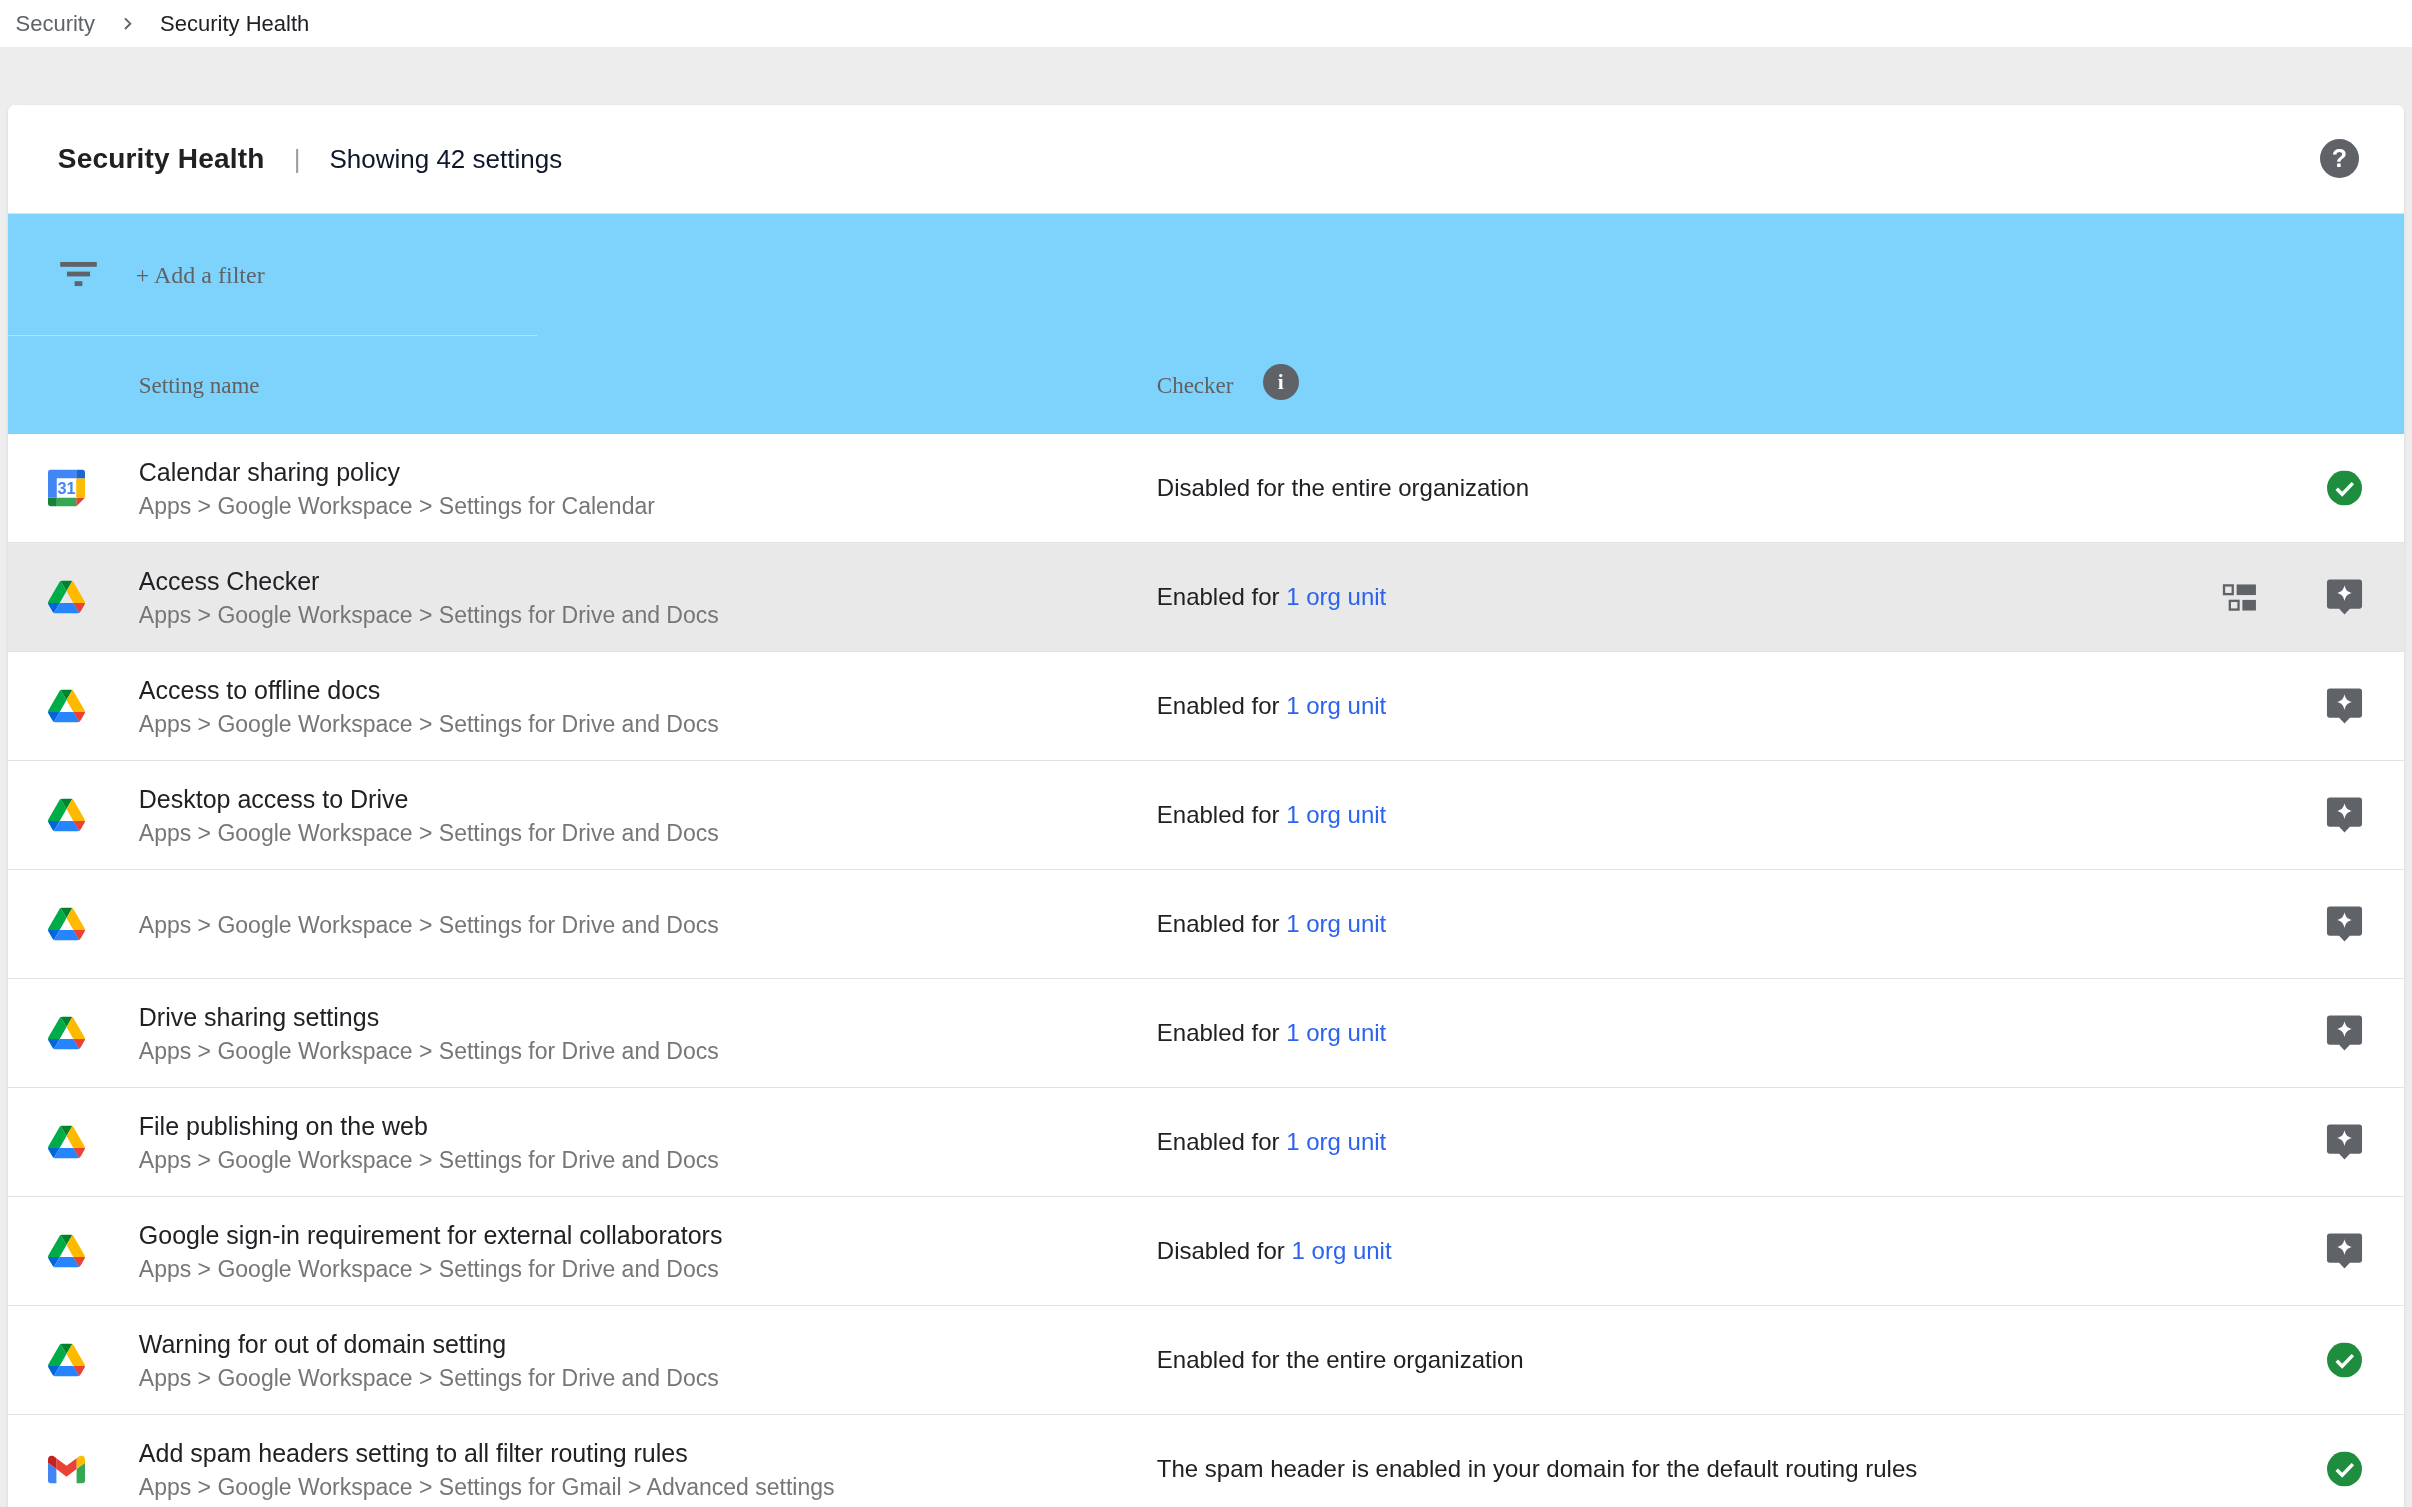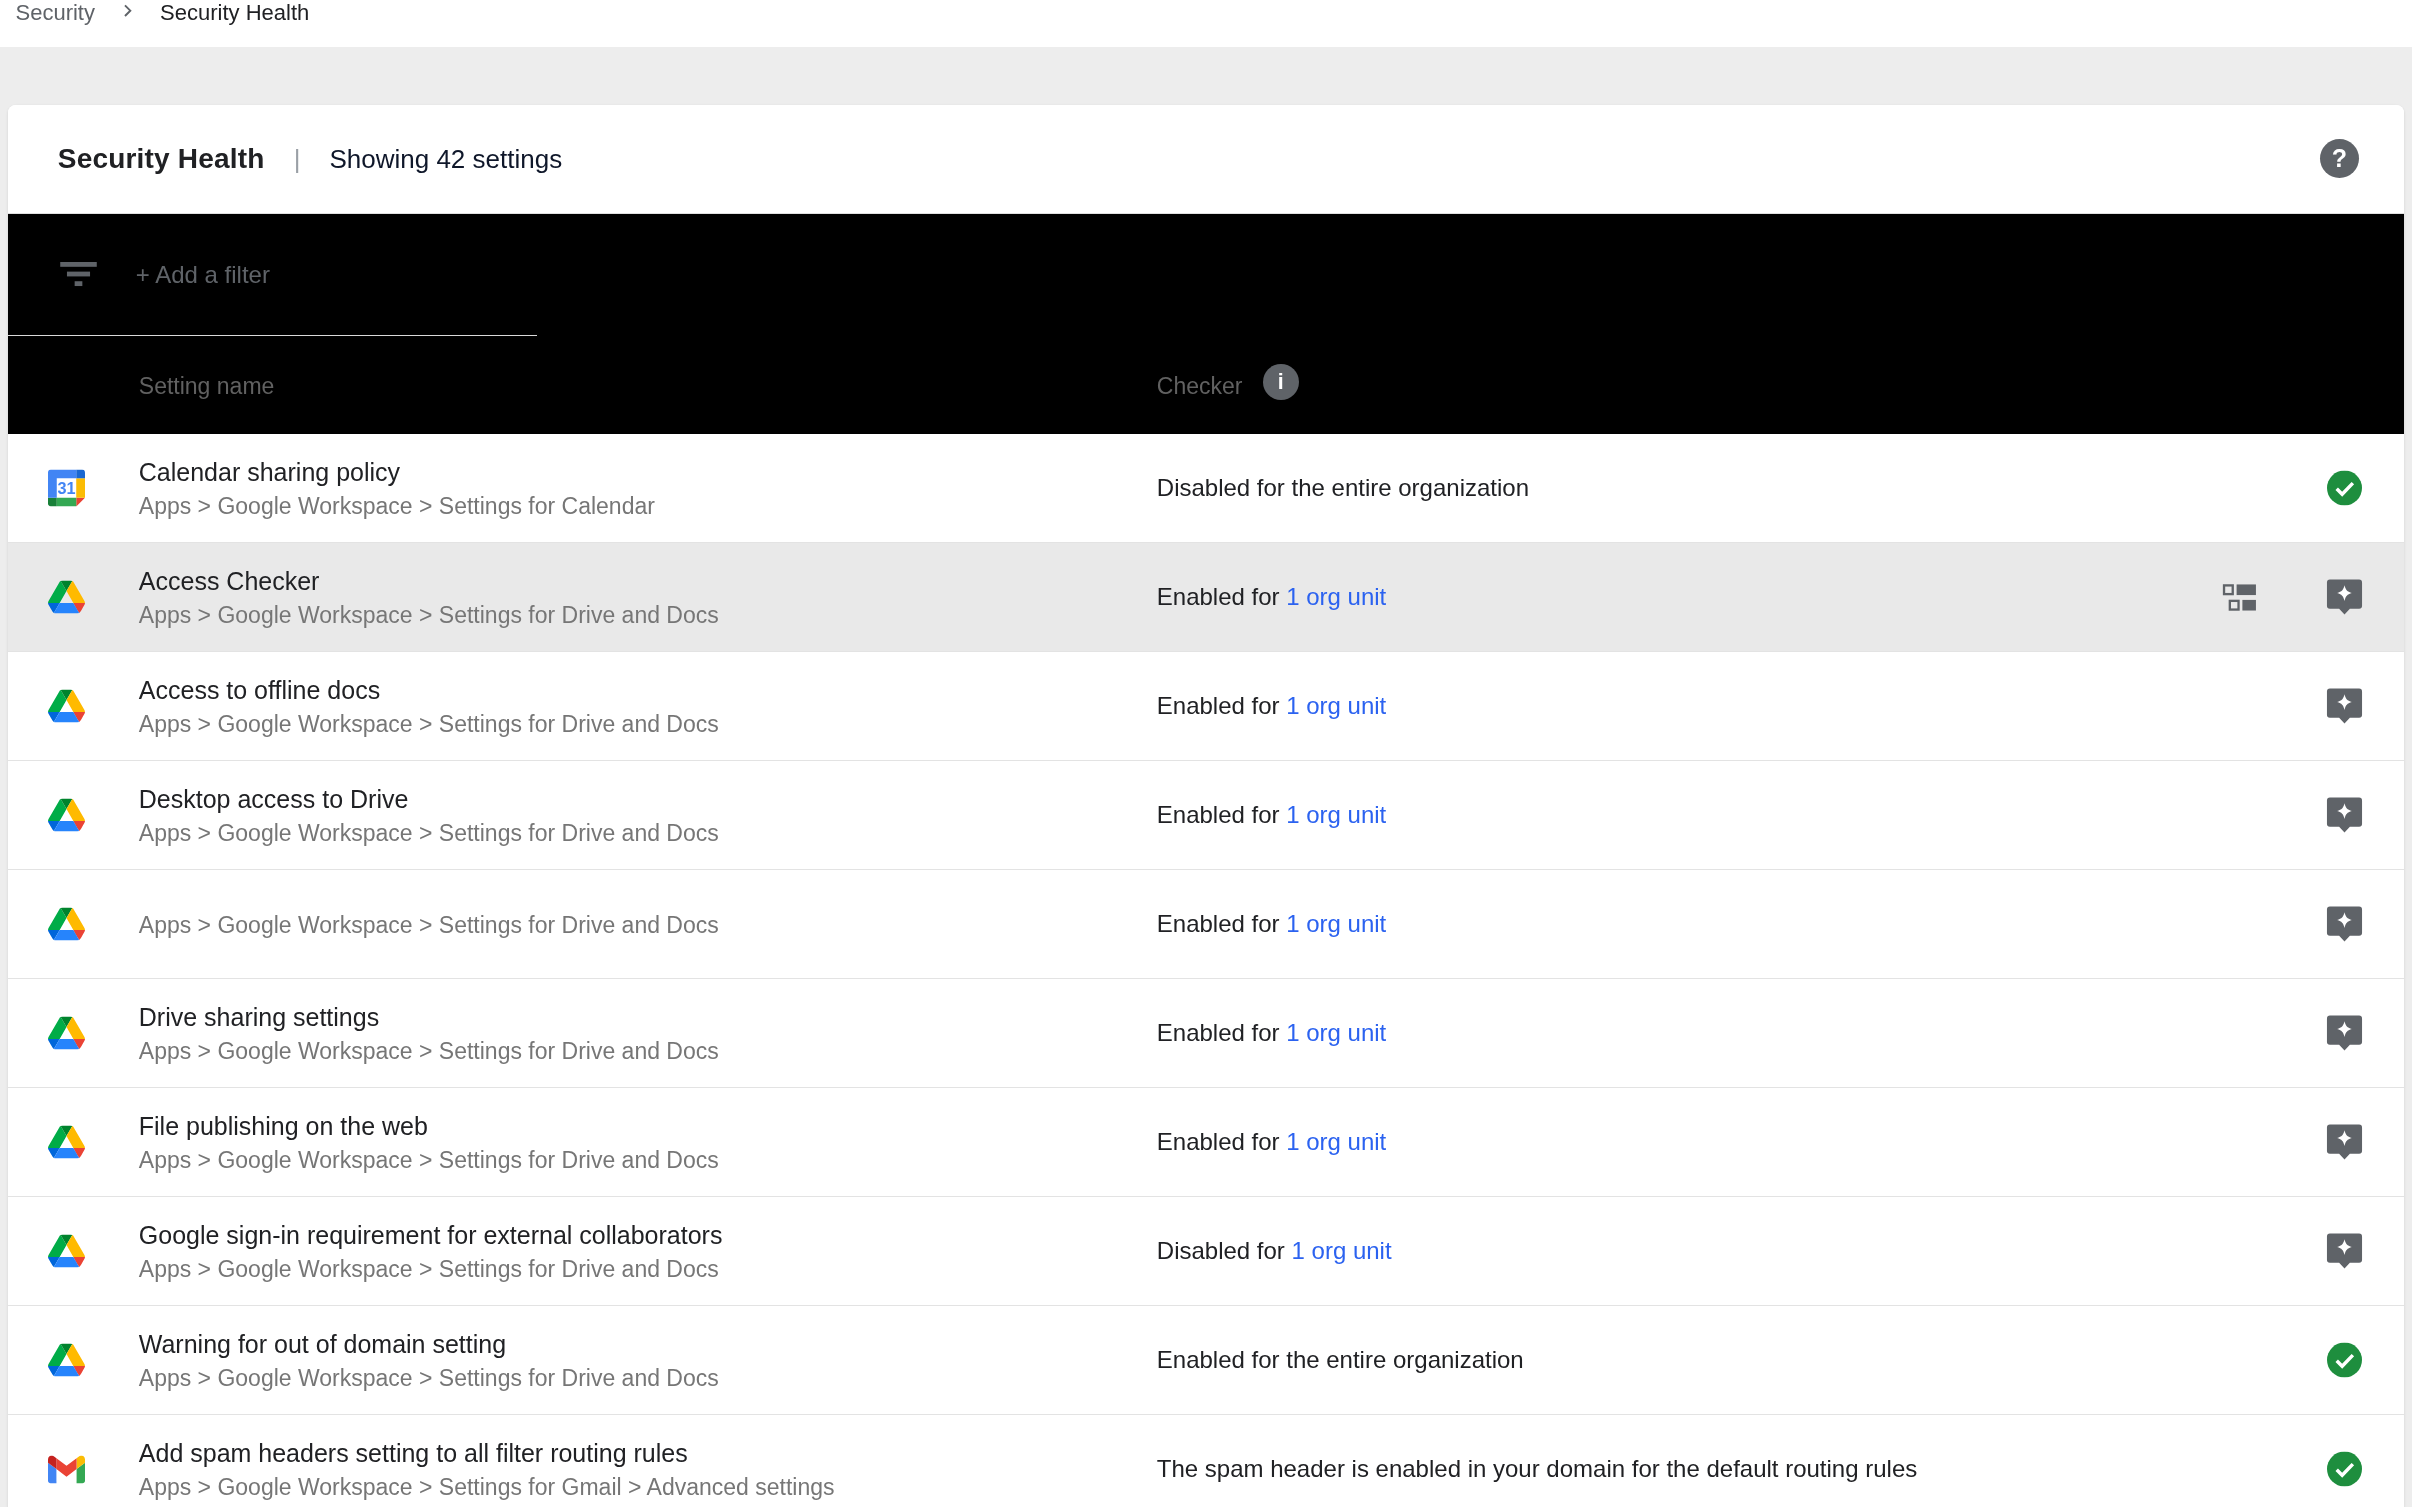--- a/index.html
+++ b/index.html
@@ -7,21 +7,21 @@
   body {
     font-family:"Liberation Sans", sans-serif;
     background:#ededed;
     color:#202124;
     position:relative;
   }
 
   
   .breadcrumb-bar {
     height:47px; background:#ffffff;
-    display:flex; align-items:flex-start; padding-left:15.5px; gap:18px;
+    display:flex; align-items:center; padding-left:15.5px; gap:18px;
   }
   .crumb-parent { font-size:22px; color:#5f6368; cursor:pointer; }
   .crumb-chevron { display:flex; align-items:center; margin:0 3.9px; }
   .crumb-current { font-size:22px; color:#202124; font-weight:500; }
 
   
   .card {
     position:absolute; left:7.8px; top:105px; width:2396px; bottom:0;
     background:#ffffff; border-radius:7.8px 7.8px 0 0;
     box-shadow:0 1px 2.9px rgba(0,0,0,.12);
@@ -37,21 +37,21 @@
   .title-sep { font-size:26px; color:#9aa0a6; margin:0 29px; font-weight:300; }
   .title-sub { font-size:26px; color:#0f172a; }
   .help-btn {
     position:absolute; right:45px; top:34px; width:39px; height:39px;
     background:#5f6368; border-radius:50%;
     display:flex; align-items:center; justify-content:center;
     color:#ffffff; font-size:25px; font-weight:bold; cursor:pointer;
   }
 
   
-  .gray-band { background:#000000; border-top:1px solid #e0e0e0; }
+  .gray-band { background:#7dd3fc; border-top:1px solid #e0e0e0;font-family:Liberation Serif, serif; }
   .filter-row {
     height:122px; display:flex; align-items:center;
     padding-left:52px; position:relative;
   }
   .filter-icon { margin-top:3.9px; }
   .filter-label { font-size:24px; color:#5f6368; margin-left:39px; cursor:pointer; }
   .filter-divider {
     position:absolute; left:0; bottom:0; width:529px; height:1px; background:#d9d9d9;
   }
   .table-header { height:98px; position:relative; }

